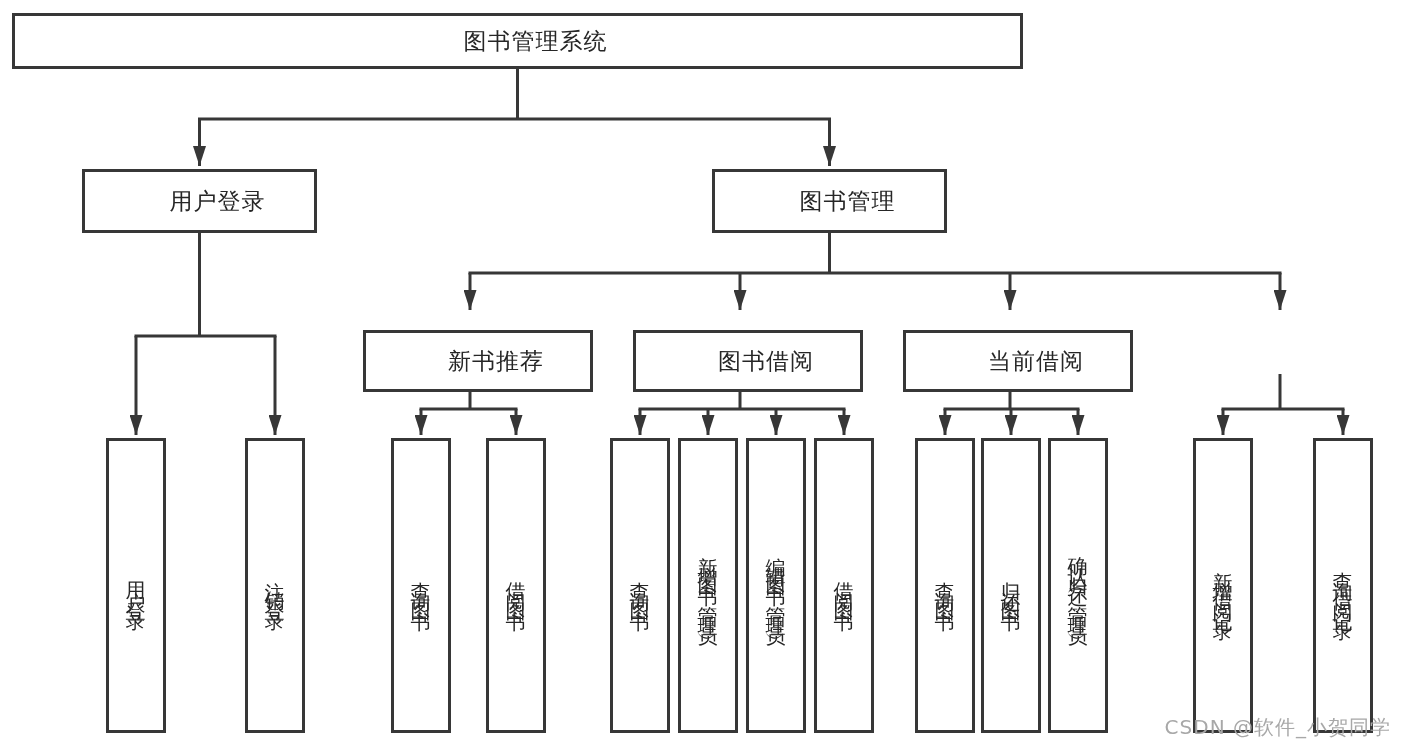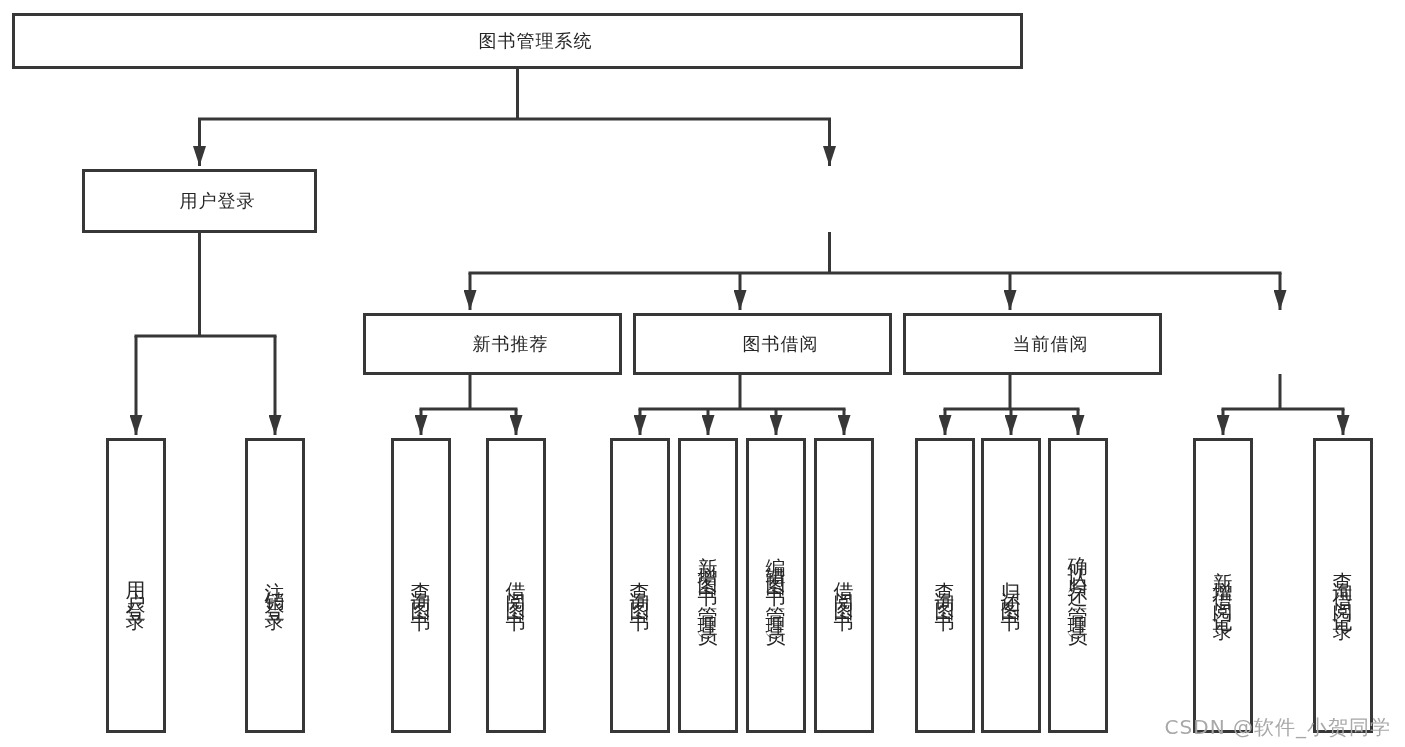--- a/index.html
+++ b/index.html
@@ -22,24 +22,24 @@
   .node{
     position:absolute;
     box-sizing:border-box;
     background:#fff;
     border:3px solid var(--border);
     display:flex;
     align-items:center;
     justify-content:center;
     color:var(--text);
   }
-  .hnode{font-size:18px;letter-spacing:1px;white-space:nowrap;padding-left:36px;}
+  .hnode{font-size:23px;letter-spacing:1px;white-space:nowrap;padding-left:36px;}
   .root{left:12px;top:13px;width:1011px;height:56px;}
   .lvl2{top:169px;width:235px;height:64px;}
-  .lvl3{top:313px;width:259px;height:62px;}
+  .lvl3{top:330px;width:230px;height:62px;}
   .leaf{top:438px;width:60px;height:295px;}
   .leaf span{
     writing-mode:vertical-rl;
     text-orientation:mixed;
     font-size:20px;
     letter-spacing:10px;
     line-height:1;
   }
   .watermark{
     position:absolute;
@@ -105,20 +105,23 @@
     <line class="wire" x1="1343" y1="409" x2="1343" y2="435" marker-end="url(#arrow)"></line>
   </svg>
 
   <div class="node hnode root">
     <span>图书管理系统</span>
   </div>
 
   <div class="node hnode lvl2" style="left:82px;">
     <span>用户登录</span>
   </div>
+  <div class="node hnode lvl2" style="left:712px;">
+    <span>图书管理</span>
+  </div>
 
   <div class="node hnode lvl3" style="left:363px;">
     <span>新书推荐</span>
   </div>
   <div class="node hnode lvl3" style="left:903px;">
     <span>当前借阅</span>
   </div>
   <div class="node hnode lvl3" style="left:633px;">
     <span>图书借阅</span>
   </div>

